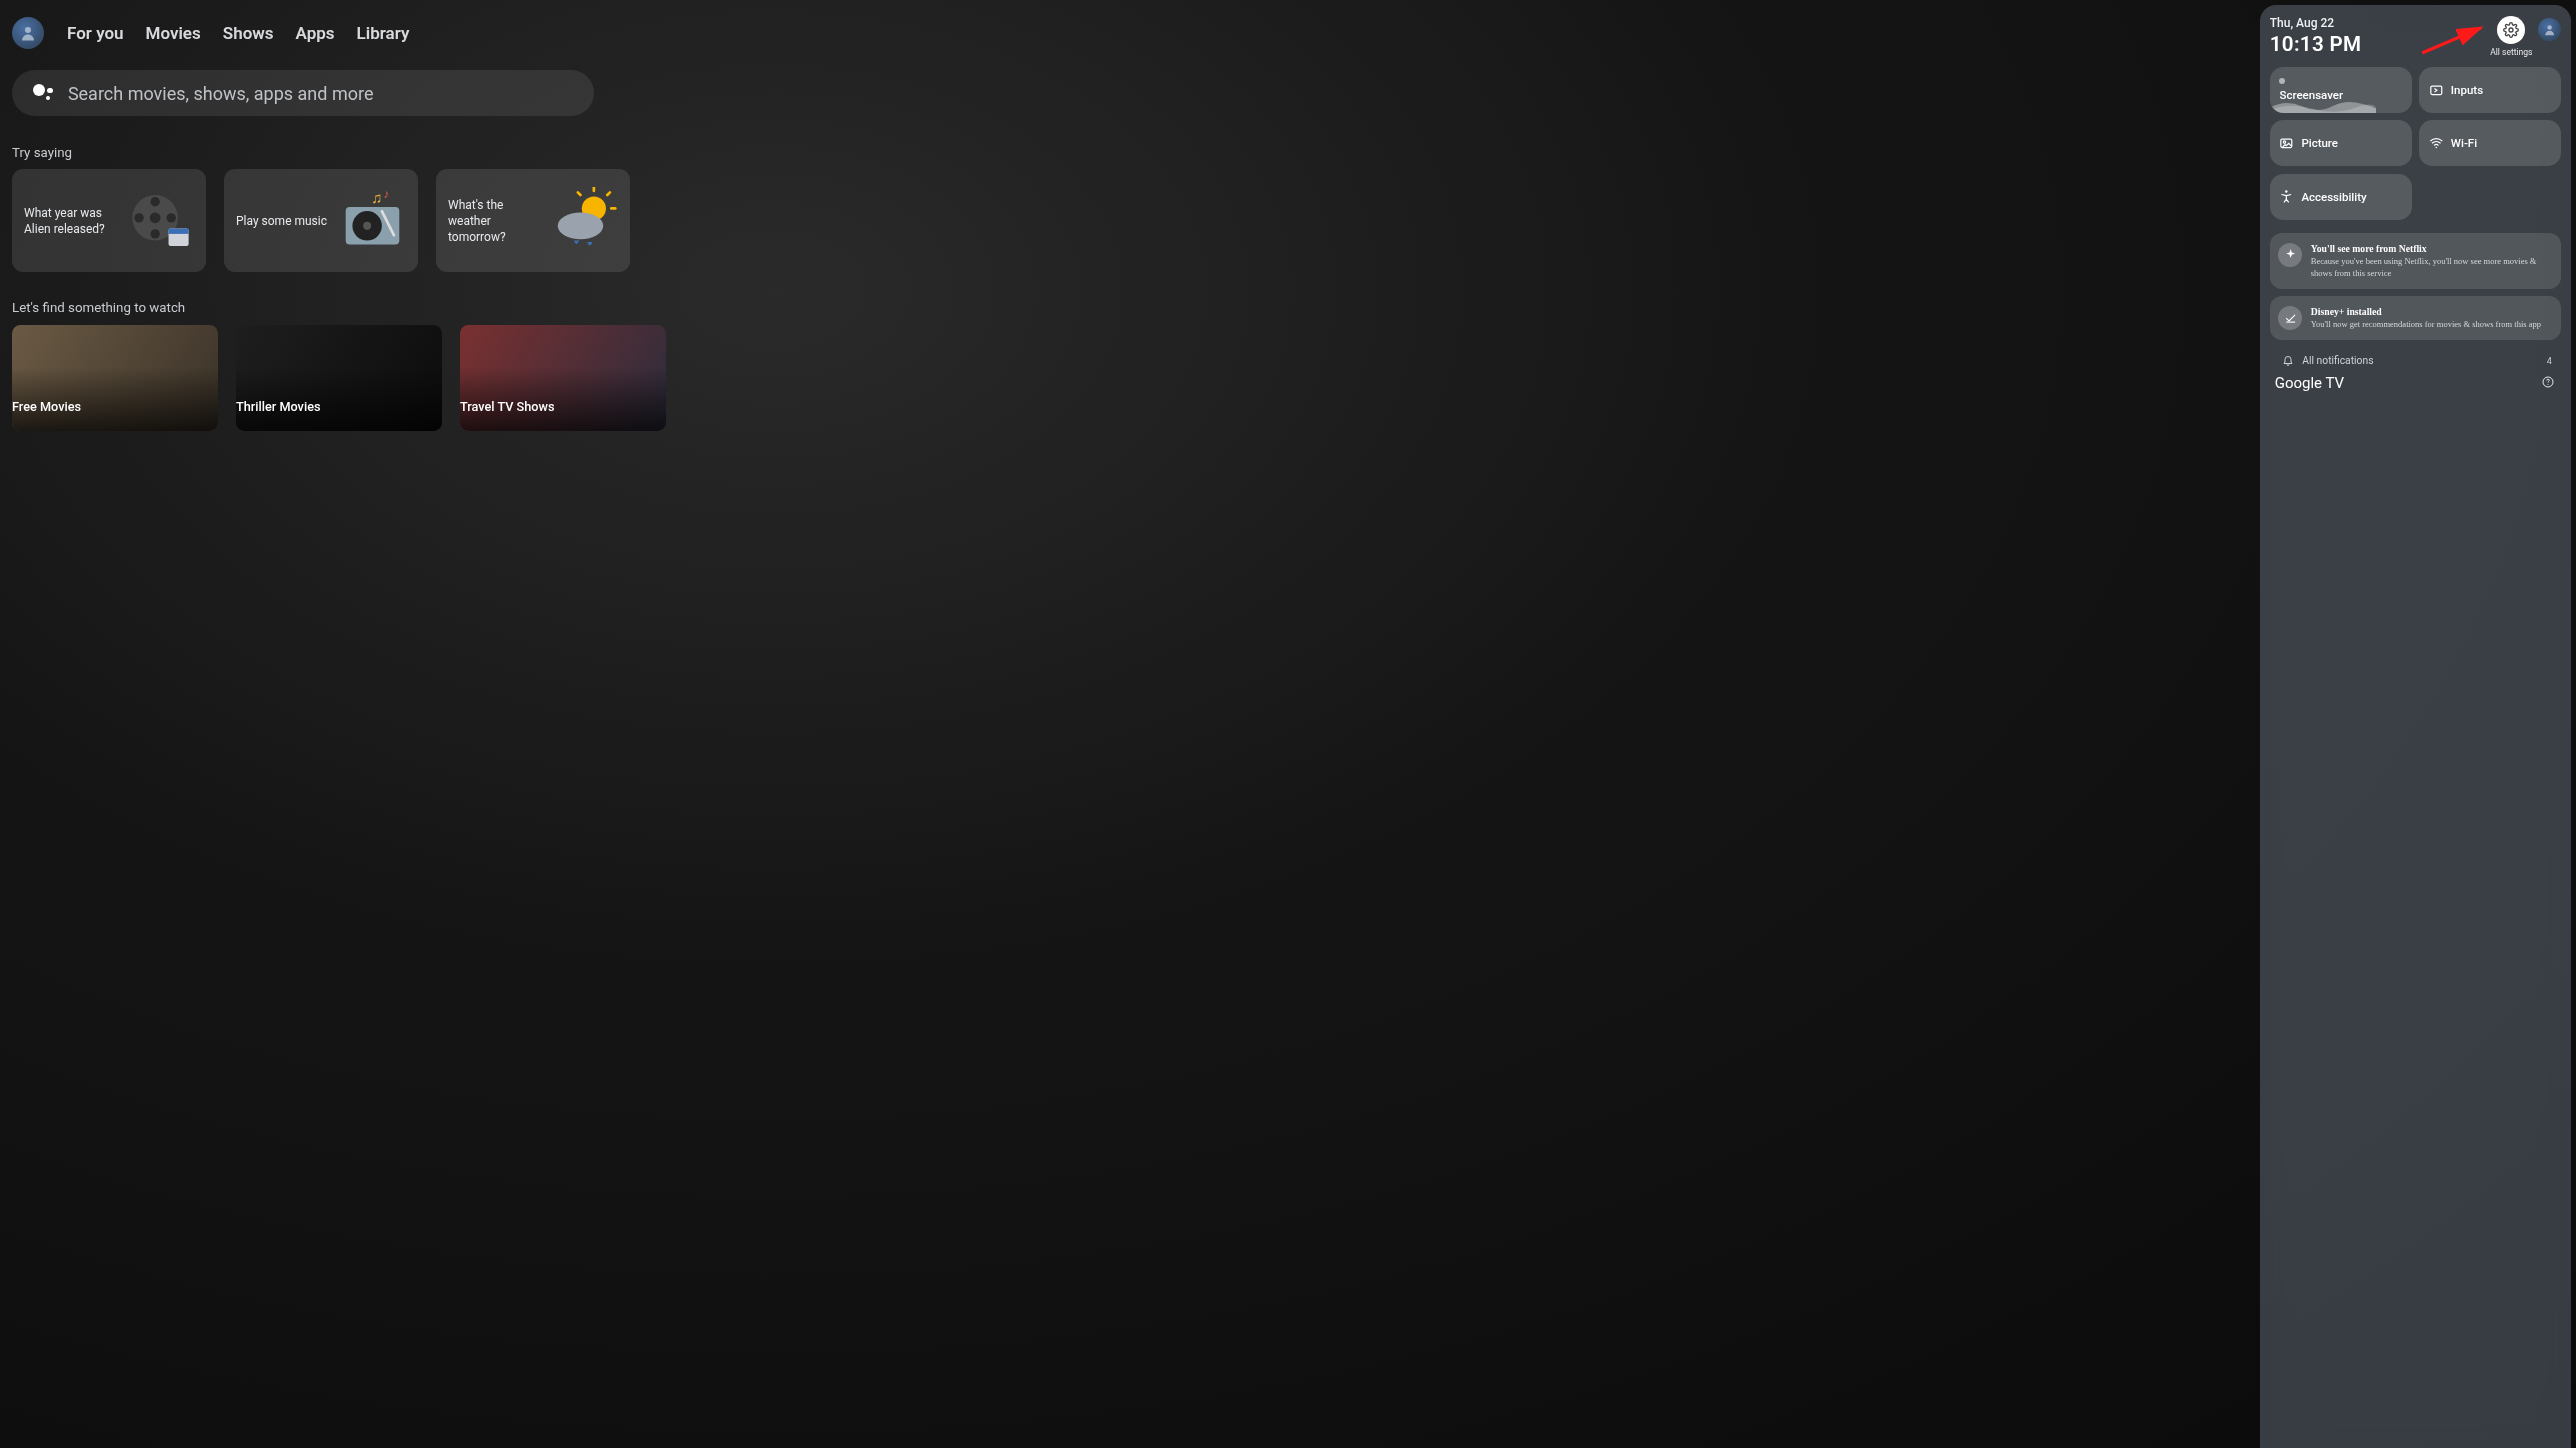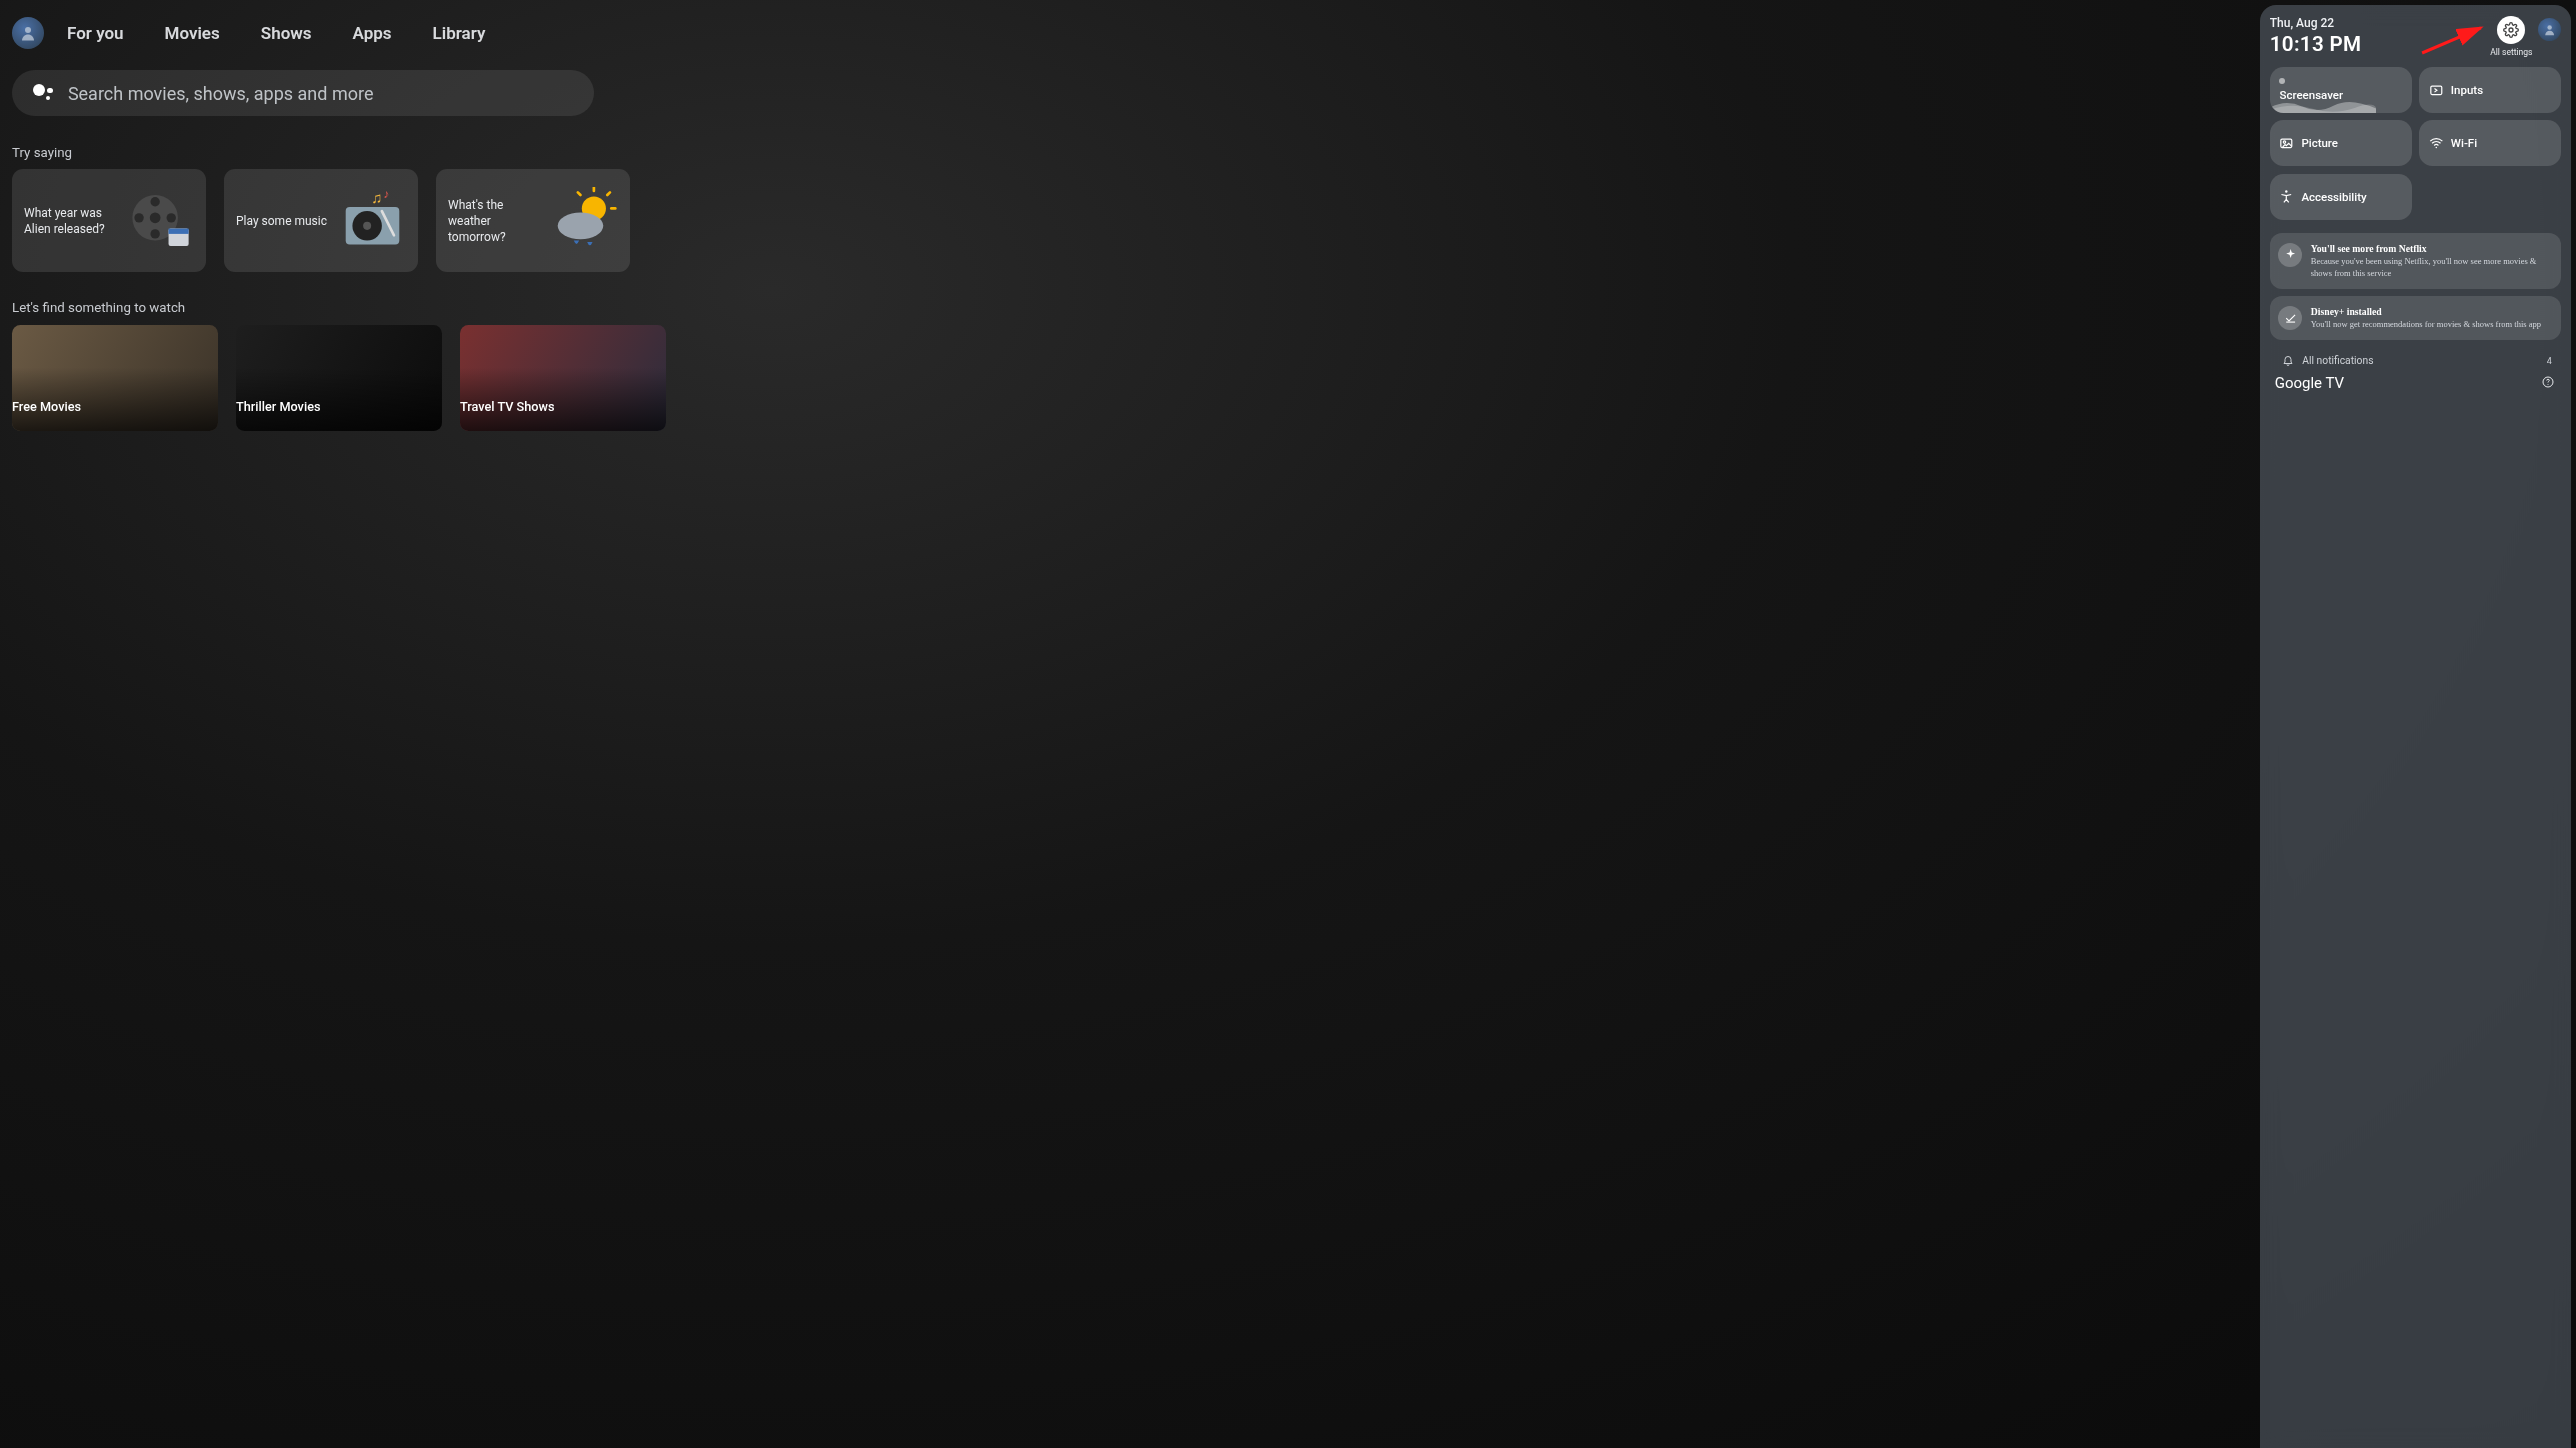--- a/index.html
+++ b/index.html
@@ -26,21 +26,21 @@
     margin-bottom: 20.6px;
   }
   .avatar-main {
     width: 32px; height: 32px; border-radius: 50%;
     background: radial-gradient(circle at 40% 35%, #4a6fa5, #2c3e50);
     flex-shrink: 0;
     display: flex; align-items: center; justify-content: center;
   }
   .avatar-main svg { width: 18px; height: 18px; opacity: .7; }
 
-  .tabs { display: flex; gap: 41px; }
+  .tabs { display: flex; gap: 22px; }
   .tab {
     font-size: 17px;
     font-weight: 600;
     color: #e8eaed;
     opacity: .92;
     white-space: nowrap;
   }
 
   .searchbar {
     display: flex;

